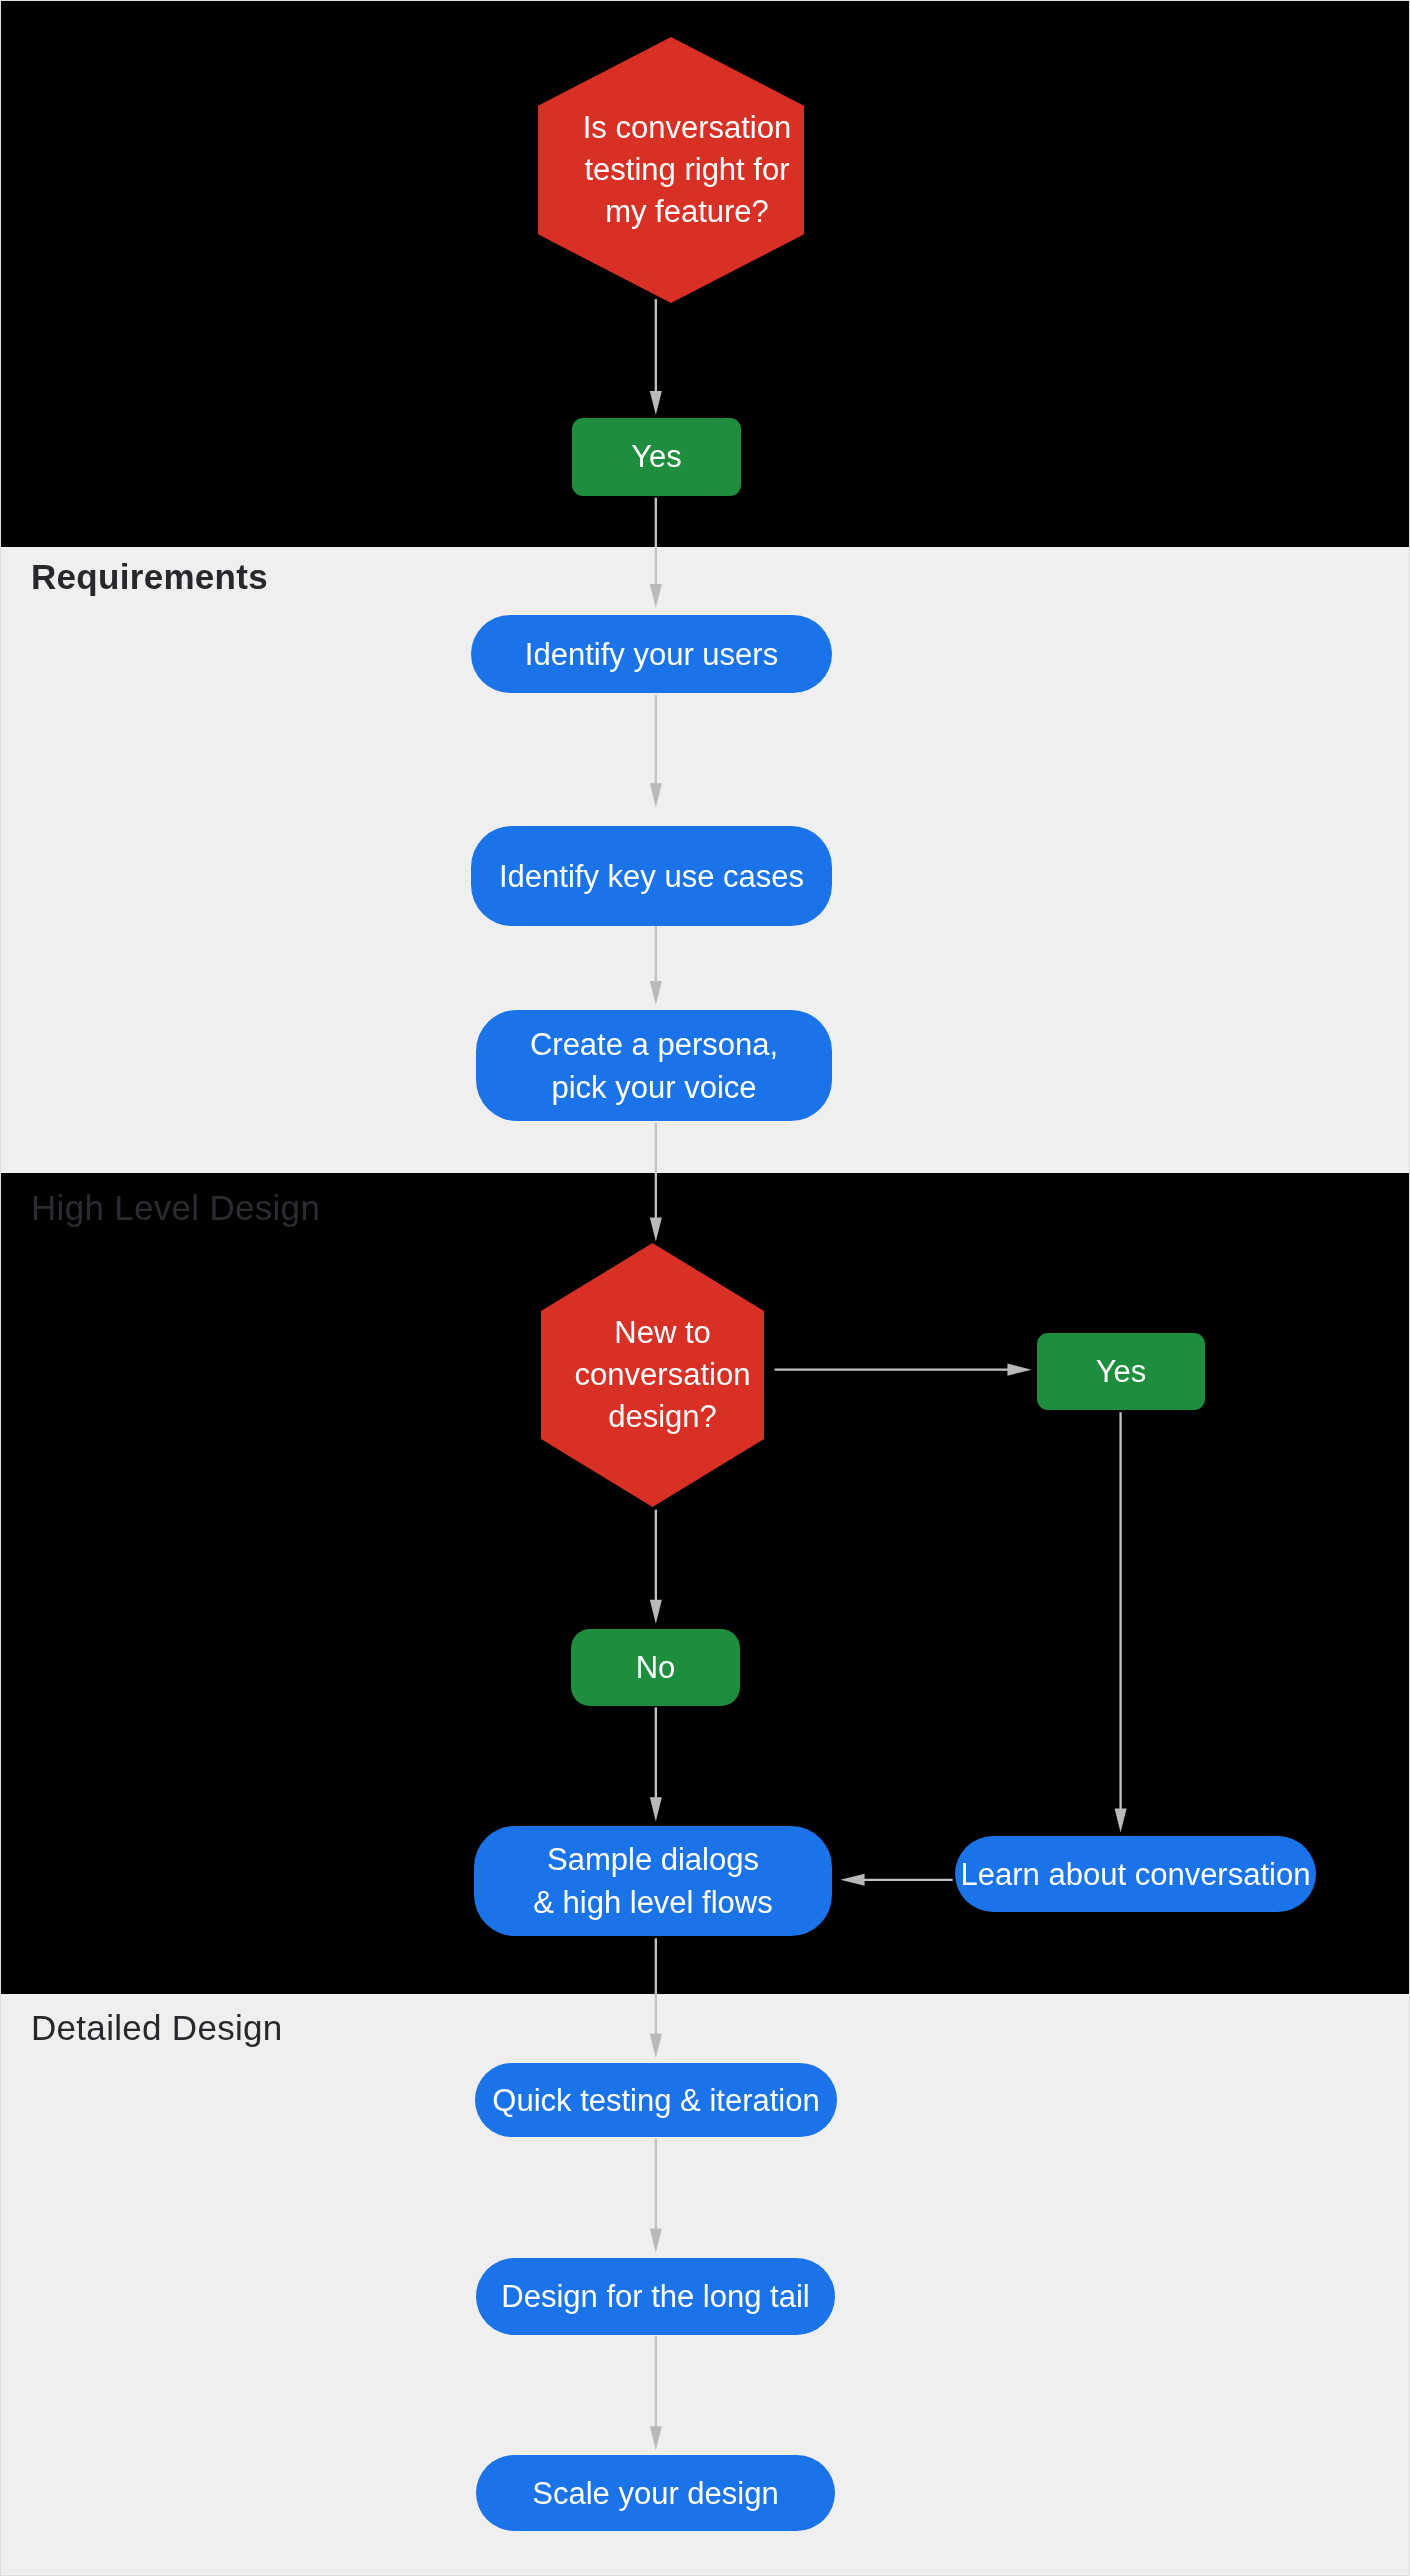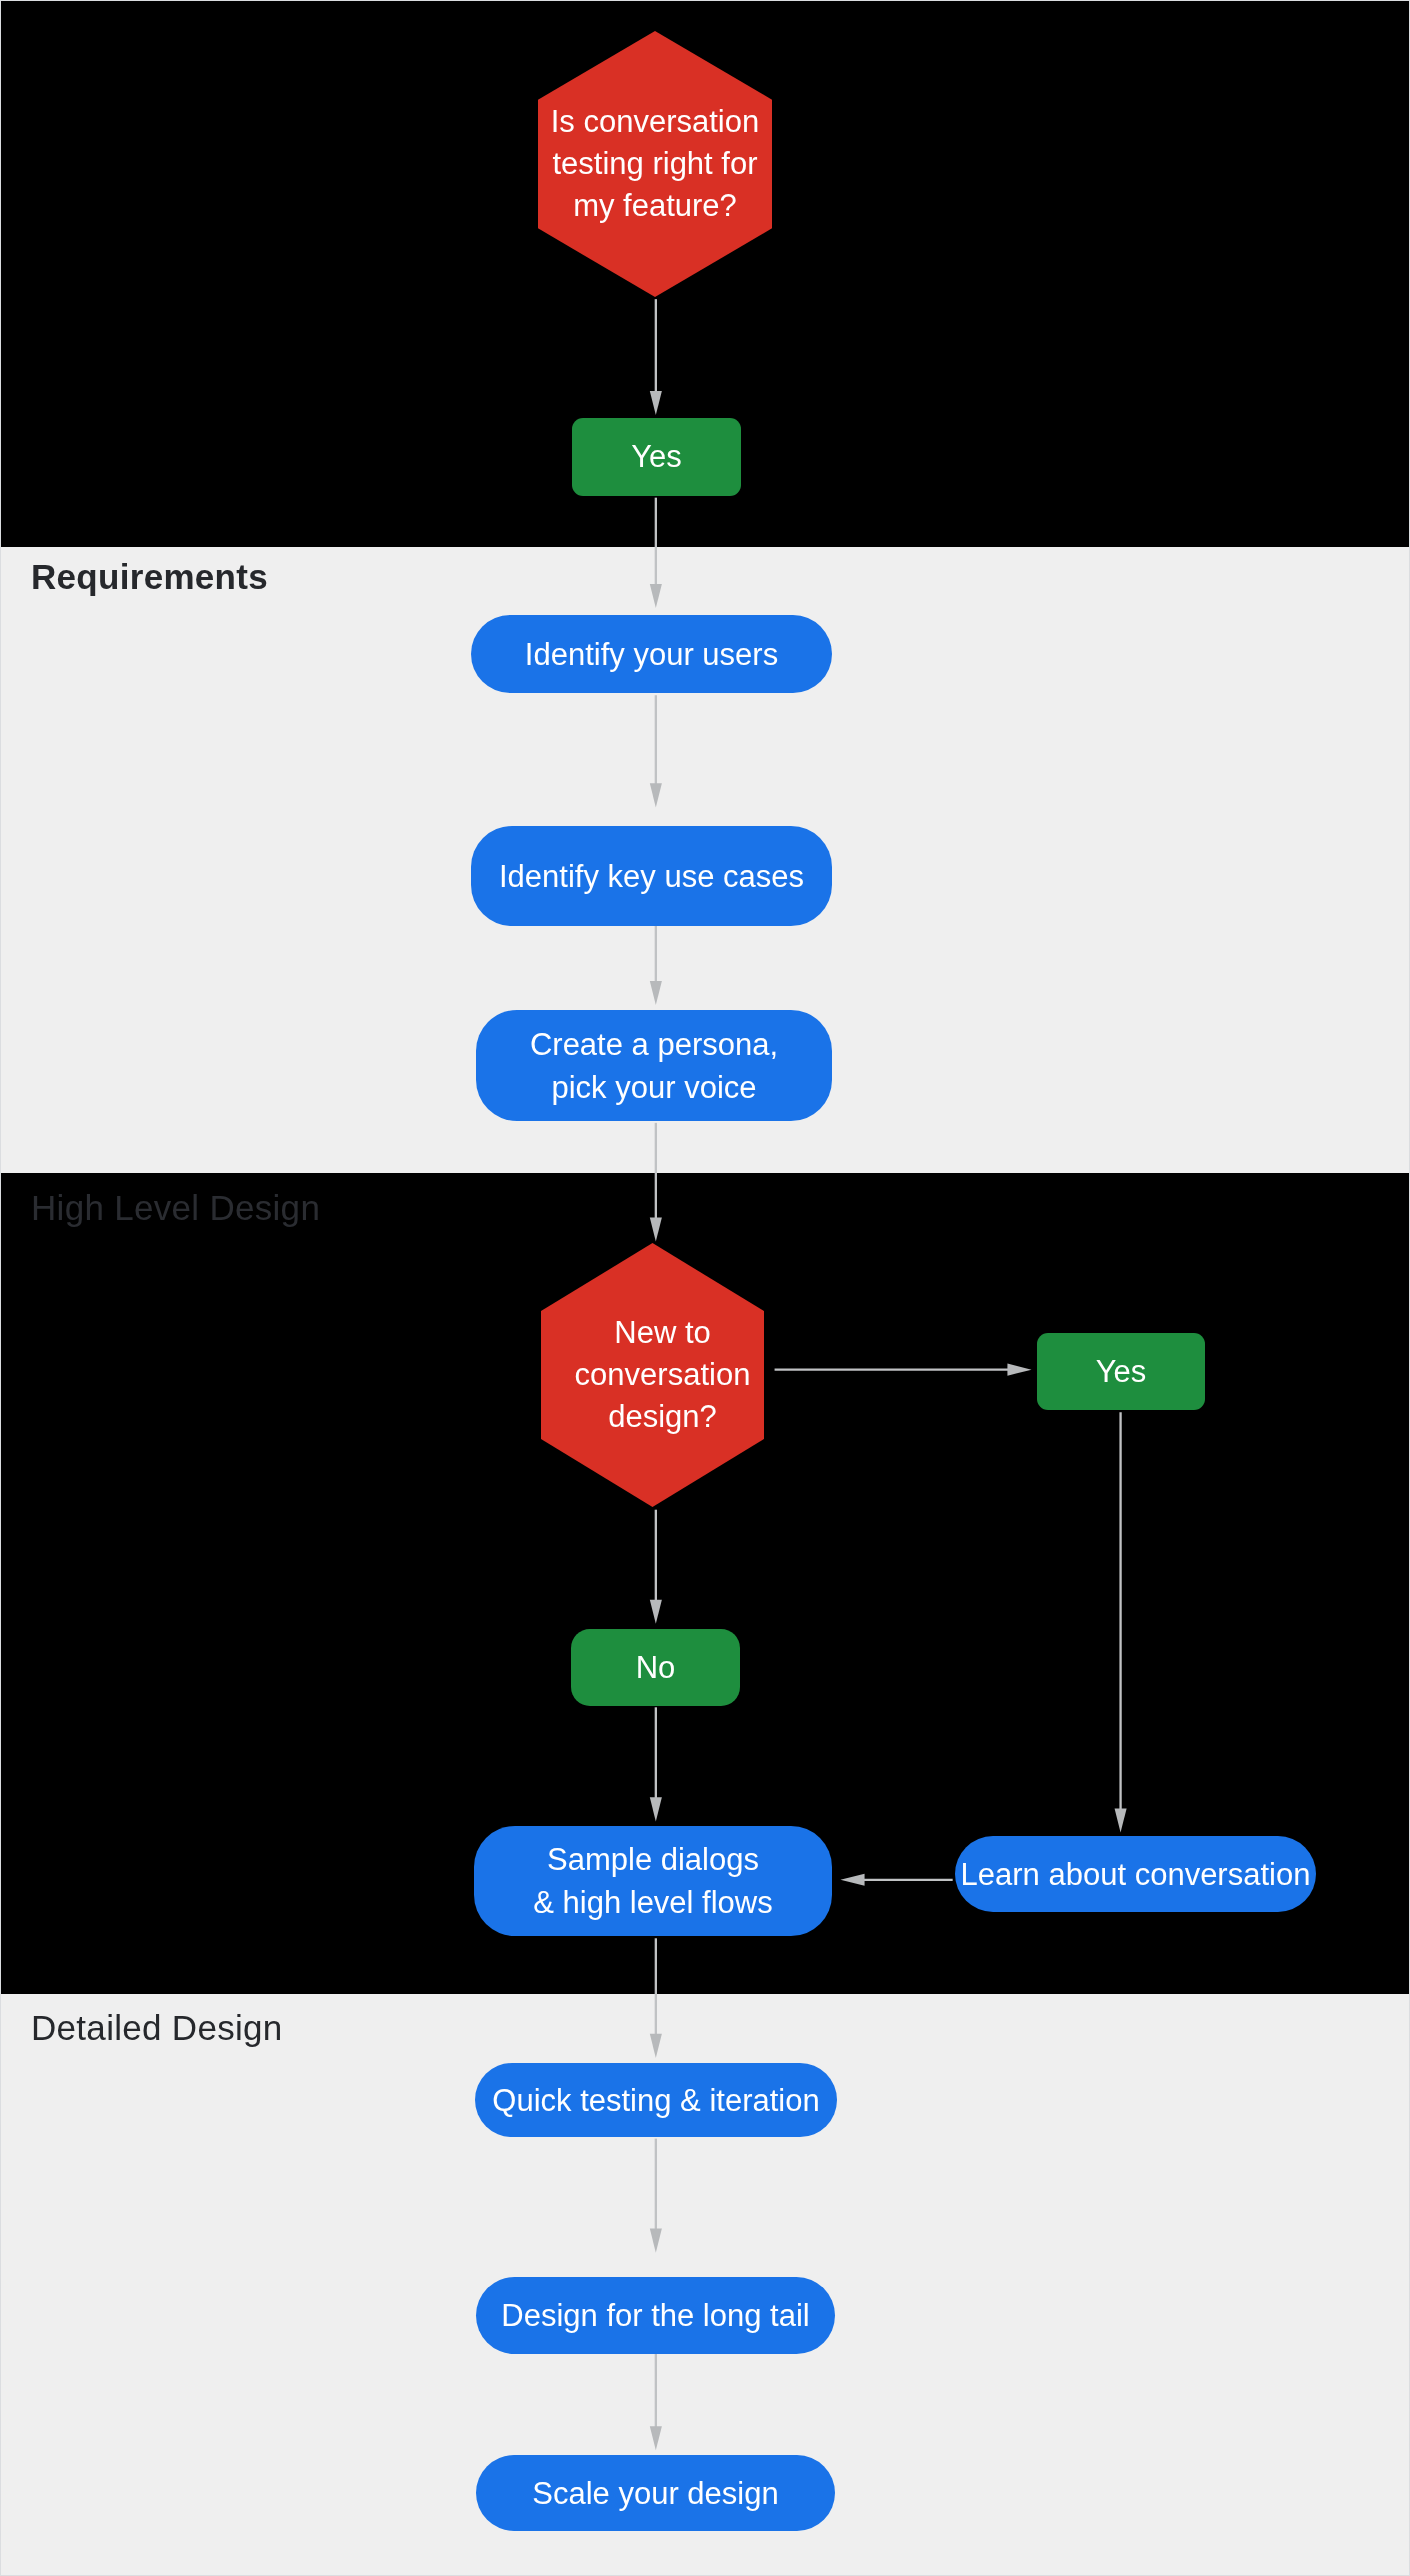--- a/index.html
+++ b/index.html
@@ -42,21 +42,21 @@
     text-align: center;
     color: var(--node-text, #fff);
     font-size: 31px; font-weight: 500;
     cursor: default;
   }
   .hex {
     background: var(--decision-red, #D93025);
     clip-path: polygon(50% 0%, 100% 25.8%, 100% 74.2%, 50% 100%, 0% 74.2%, 0% 25.8%);
     line-height: 42px;
   }
-  #hex-feature { left: 538px; top: 31px;   width: 234px; height: 266px; }
+  #hex-feature { left: 538px; top: 37px;   width: 234px; height: 266px; padding-left: 32px; }
   #hex-new     { left: 541px; top: 1243px; width: 203px; height: 264px; padding-left: 20px; }
 
   .chip {
     background: var(--answer-green, #1E8E3E);
     border-radius: 11px;
   }
   #yes-top   { left: 572px;  top: 418px;  width: 169px; height: 78px; }
   #yes-right { left: 1037px; top: 1333px; width: 168px; height: 77px; }
   #no-center { left: 571px;  top: 1629px; width: 169px; height: 77px; border-radius: 19px; }
 
@@ -64,21 +64,21 @@
     background: var(--process-blue, #1A73E8);
     border-radius: 41px;
     line-height: 43px;
   }
   #identify-users     { left: 471px;  top: 615px;  width: 361px; height: 78px;  }
   #identify-use-cases { left: 471px;  top: 812px;  width: 361px; height: 100px; margin-top: 14px;  }
   #create-persona     { left: 476px;  top: 1010px; width: 356px; height: 111px; }
   #sample-dialogs     { left: 474px;  top: 1826px; width: 358px; height: 110px; }
   #learn-conversation { left: 955px; top: 1836px; width: 361px; height: 76px;  }
   #quick-testing      { left: 475px;  top: 2063px; width: 362px; height: 74px;  }
-  #long-tail          { left: 476px;  top: 2258px; width: 359px; height: 77px; margin-top: 19px;  }
+  #long-tail          { left: 476px;  top: 2258px; width: 359px; height: 77px;  }
   #scale-design       { left: 476px;  top: 2455px; width: 359px; height: 76px;  }
 </style>
 </head>
 <body>
 
 <div class="page">
 
   <div class="band black" id="band-intro"></div>
   <div class="band gray" id="band-req"></div>
   <div class="band black" id="band-hld"></div>

